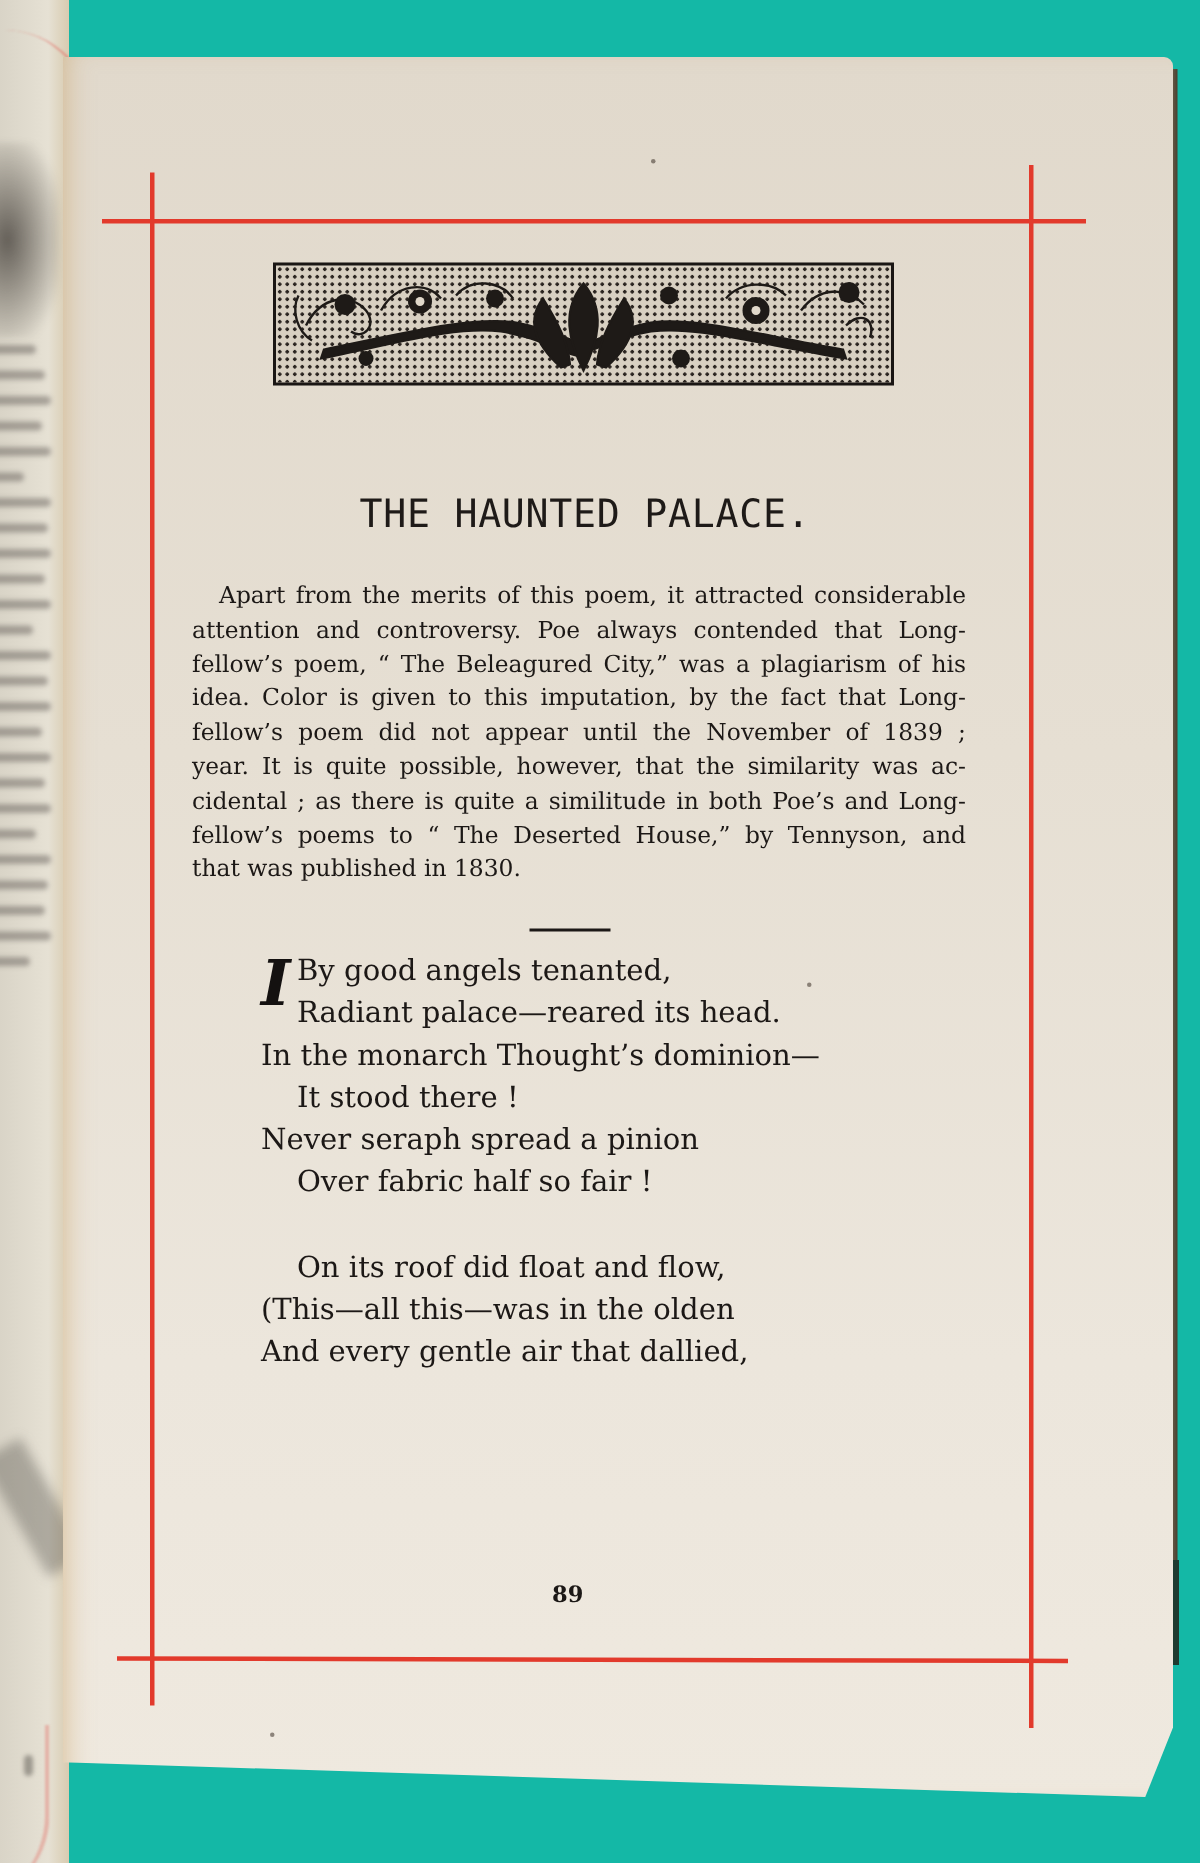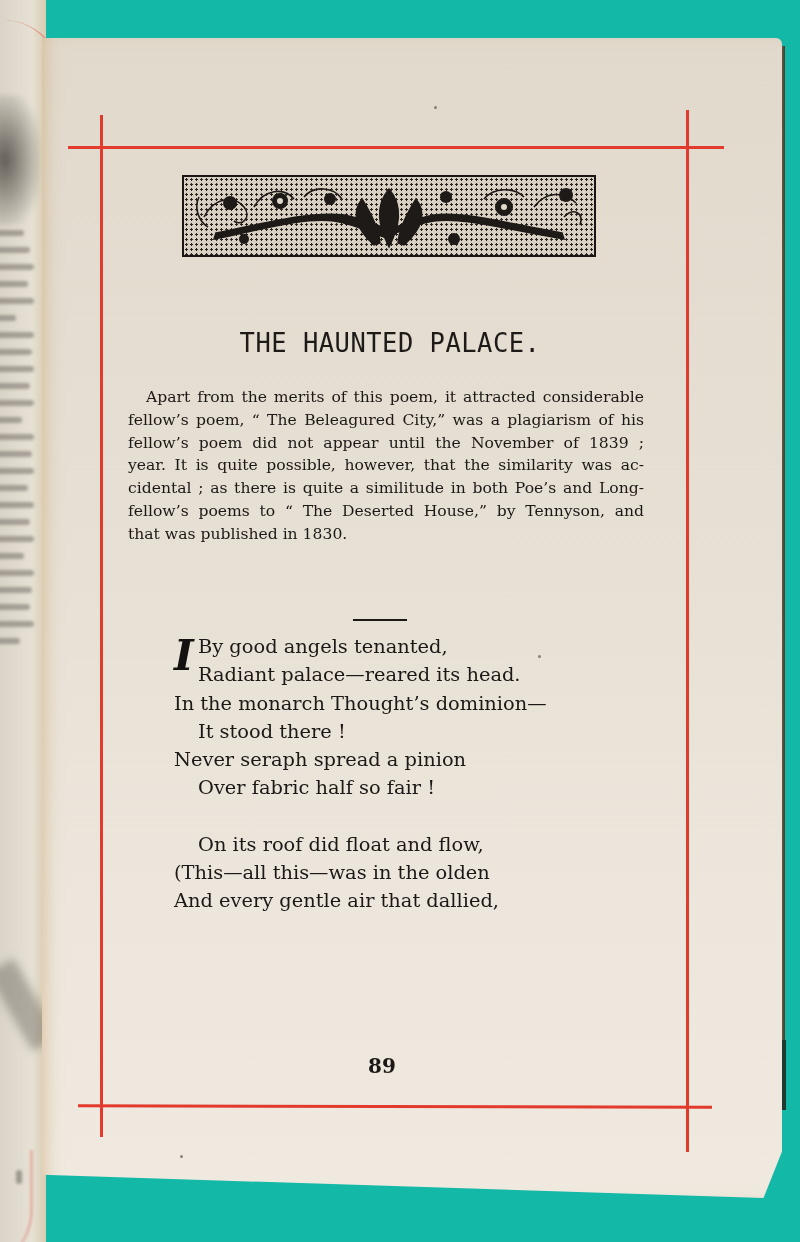--- a/index.html
+++ b/index.html
@@ -211,21 +211,21 @@
       font-size: 42px;
       line-height: 40px;
       color: #141110;
     }
     .page-number {
       position: absolute;
       left: 368px;
       top: 1054px;
       font-family: "DejaVu Serif", serif;
       font-weight: bold;
-      font-size: 20px;
+      font-size: 15px;
       color: #1c1816;
     }
     .speck {
       position: absolute;
       width: 3px;
       height: 3px;
       border-radius: 50%;
       background: rgba(60,50,40,0.55);
     }
   </style>
@@ -310,21 +310,23 @@
         <circle cx="320" cy="30" r="3"></circle>
         <circle cx="96" cy="24" r="3"></circle>
       </g>
     </svg>
   </div>
 
   <div class="title">THE HAUNTED PALACE.</div>
 
   <div class="intro text">
     <span class="line first">Apart from the merits of this poem, it attracted considerable</span>
+    <span class="line">attention and controversy.  Poe always contended that Long-</span>
     <span class="line">fellow’s poem, “ The Beleagured City,” was a plagiarism of his</span>
+    <span class="line">idea.  Color is given to this imputation, by the fact that Long-</span>
     <span class="line">fellow’s poem did not appear until the November of 1839 ;</span>
     <span class="line">year.  It is quite possible, however, that the similarity was ac-</span>
     <span class="line">cidental ; as there is quite a similitude in both Poe’s and Long-</span>
     <span class="line">fellow’s poems to “ The Deserted House,” by Tennyson, and</span>
     <span class="line last">that was published in 1830.</span>
   </div>
 
   <div class="short-rule"></div>
 
   <div class="poem text">

